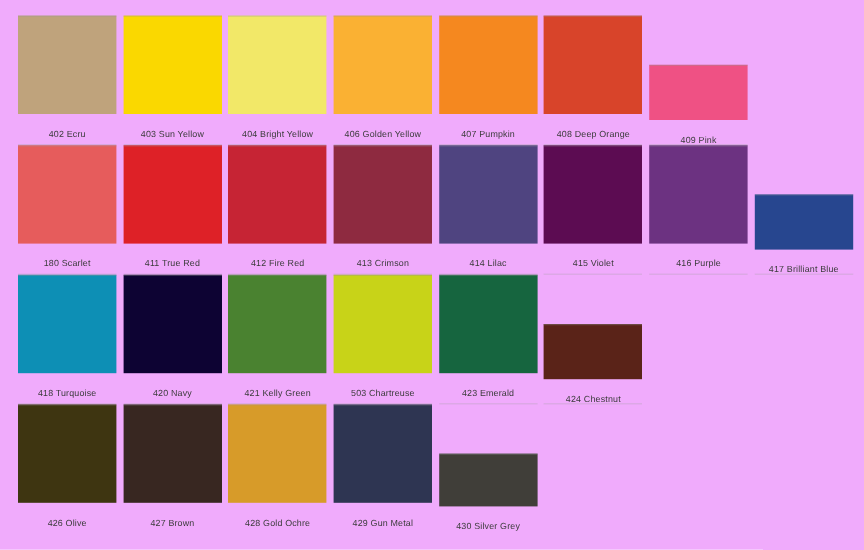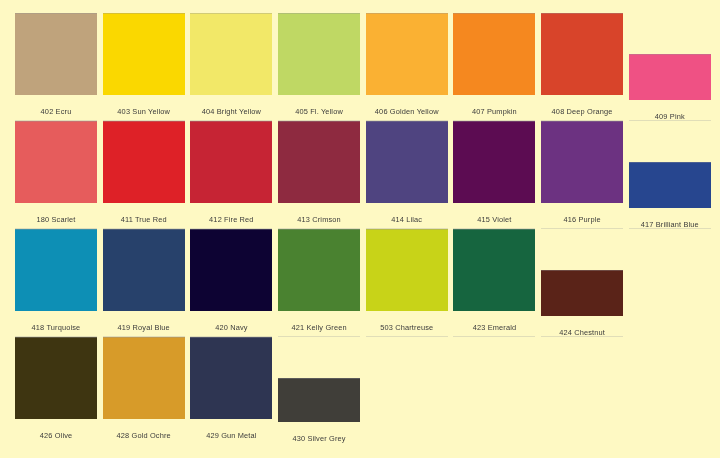--- a/index.html
+++ b/index.html
@@ -11,21 +11,21 @@
     width: 720px;
     height: 458px;
     overflow: hidden;
     font-family: "Liberation Sans", sans-serif;
     -webkit-font-smoothing: antialiased;
   }
   #palette-page {
     position: relative;
     width: 720px;
     height: 458px;
-    background: #fef9c3;
+    background: #f0abfc;
     box-sizing: border-box;
     padding: 13px 15px 0 15px;
   }
   .swatch-row {
     display: flex;
     width: 690px;
     height: 108px;
     position: relative;
   }
   .swatch-row.row-last {
@@ -84,25 +84,20 @@
       <span class="swatch-chip" style="background-color:#FAD800;"></span>
       <span class="swatch-label">403 Sun Yellow</span>
       <span class="row-divider"></span>
     </div>
     <div class="swatch-cell">
       <span class="swatch-chip" style="background-color:#F2E868;"></span>
       <span class="swatch-label">404 Bright Yellow</span>
       <span class="row-divider"></span>
     </div>
     <div class="swatch-cell">
-      <span class="swatch-chip" style="background-color:#BFD864;"></span>
-      <span class="swatch-label">405 Fl. Yellow</span>
-      <span class="row-divider"></span>
-    </div>
-    <div class="swatch-cell">
       <span class="swatch-chip" style="background-color:#FAB133;"></span>
       <span class="swatch-label">406 Golden Yellow</span>
       <span class="row-divider"></span>
     </div>
     <div class="swatch-cell">
       <span class="swatch-chip" style="background-color:#F5881F;"></span>
       <span class="swatch-label">407 Pumpkin</span>
       <span class="row-divider"></span>
     </div>
     <div class="swatch-cell">
@@ -160,25 +155,20 @@
     </div>
   </div>
 
   <div class="swatch-row">
     <div class="swatch-cell">
       <span class="swatch-chip" style="background-color:#0D8FB5;"></span>
       <span class="swatch-label">418 Turquoise</span>
       <span class="row-divider"></span>
     </div>
     <div class="swatch-cell">
-      <span class="swatch-chip" style="background-color:#27416B;"></span>
-      <span class="swatch-label">419 Royal Blue</span>
-      <span class="row-divider"></span>
-    </div>
-    <div class="swatch-cell">
       <span class="swatch-chip" style="background-color:#0D0333;"></span>
       <span class="swatch-label">420 Navy</span>
       <span class="row-divider"></span>
     </div>
     <div class="swatch-cell">
       <span class="swatch-chip" style="background-color:#4A8230;"></span>
       <span class="swatch-label">421 Kelly Green</span>
       <span class="row-divider"></span>
     </div>
     <div class="swatch-cell">
@@ -197,20 +187,24 @@
       <span class="row-divider"></span>
     </div>
   </div>
 
   <div class="swatch-row row-last">
     <div class="swatch-cell">
       <span class="swatch-chip" style="background-color:#3E3511;"></span>
       <span class="swatch-label">426 Olive</span>
     </div>
     <div class="swatch-cell">
+      <span class="swatch-chip" style="background-color:#382721;"></span>
+      <span class="swatch-label">427 Brown</span>
+    </div>
+    <div class="swatch-cell">
       <span class="swatch-chip" style="background-color:#D79B29;"></span>
       <span class="swatch-label">428 Gold Ochre</span>
     </div>
     <div class="swatch-cell">
       <span class="swatch-chip" style="background-color:#2E3552;"></span>
       <span class="swatch-label">429 Gun Metal</span>
     </div>
     <div class="swatch-cell">
       <span class="swatch-chip" style="background-color:#403E39;"></span>
       <span class="swatch-label">430 Silver Grey</span>

